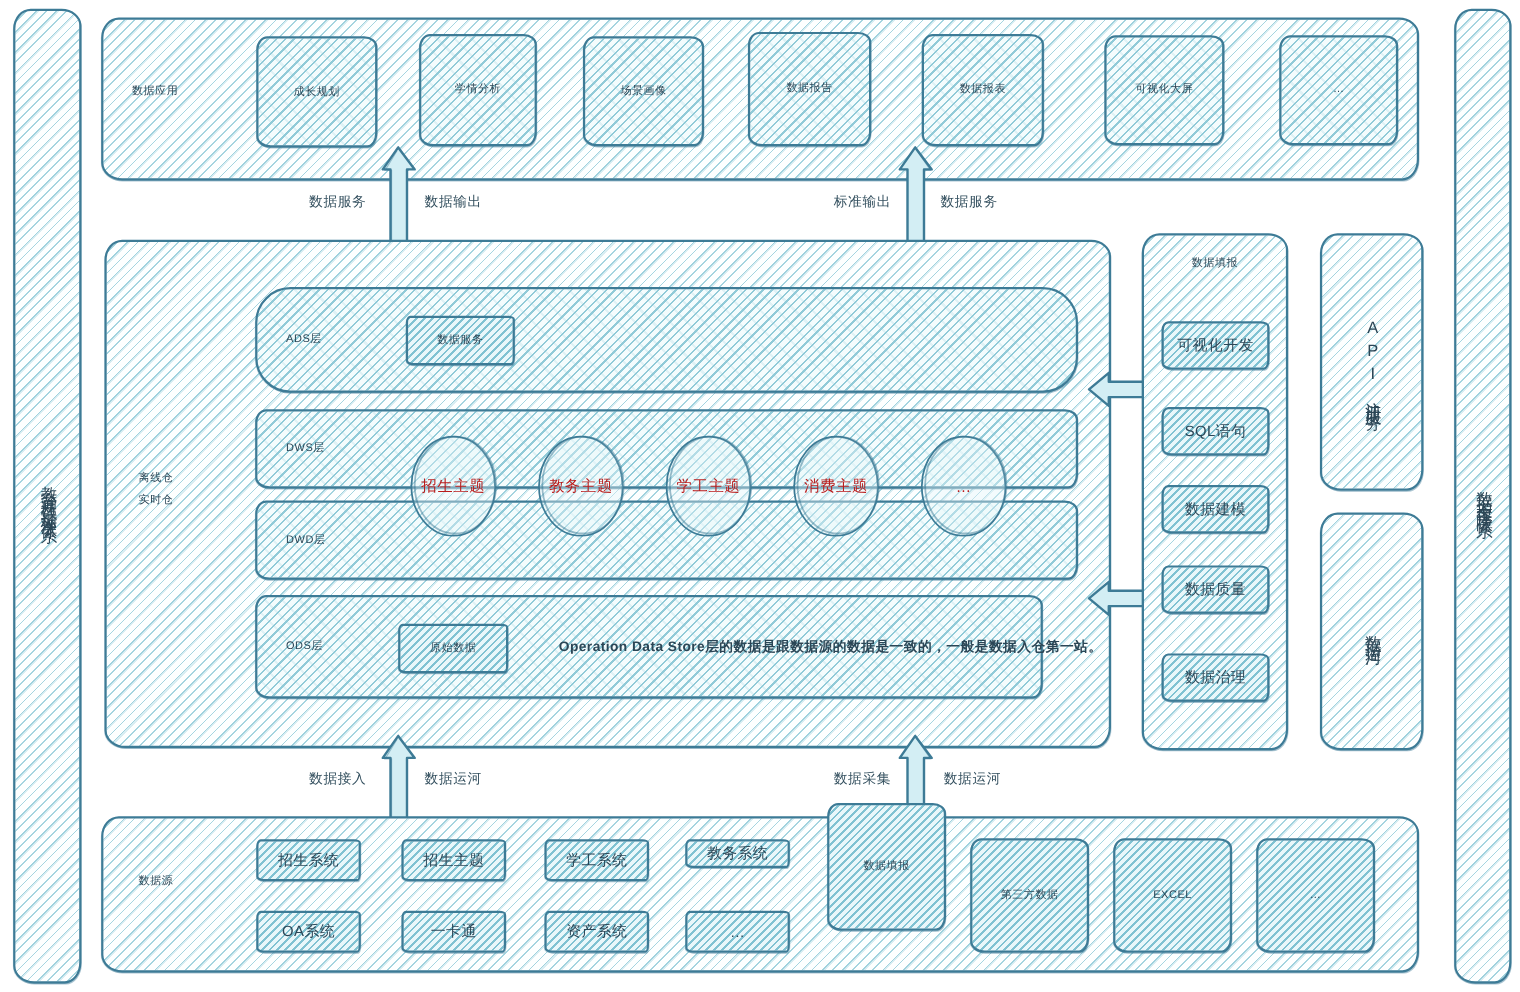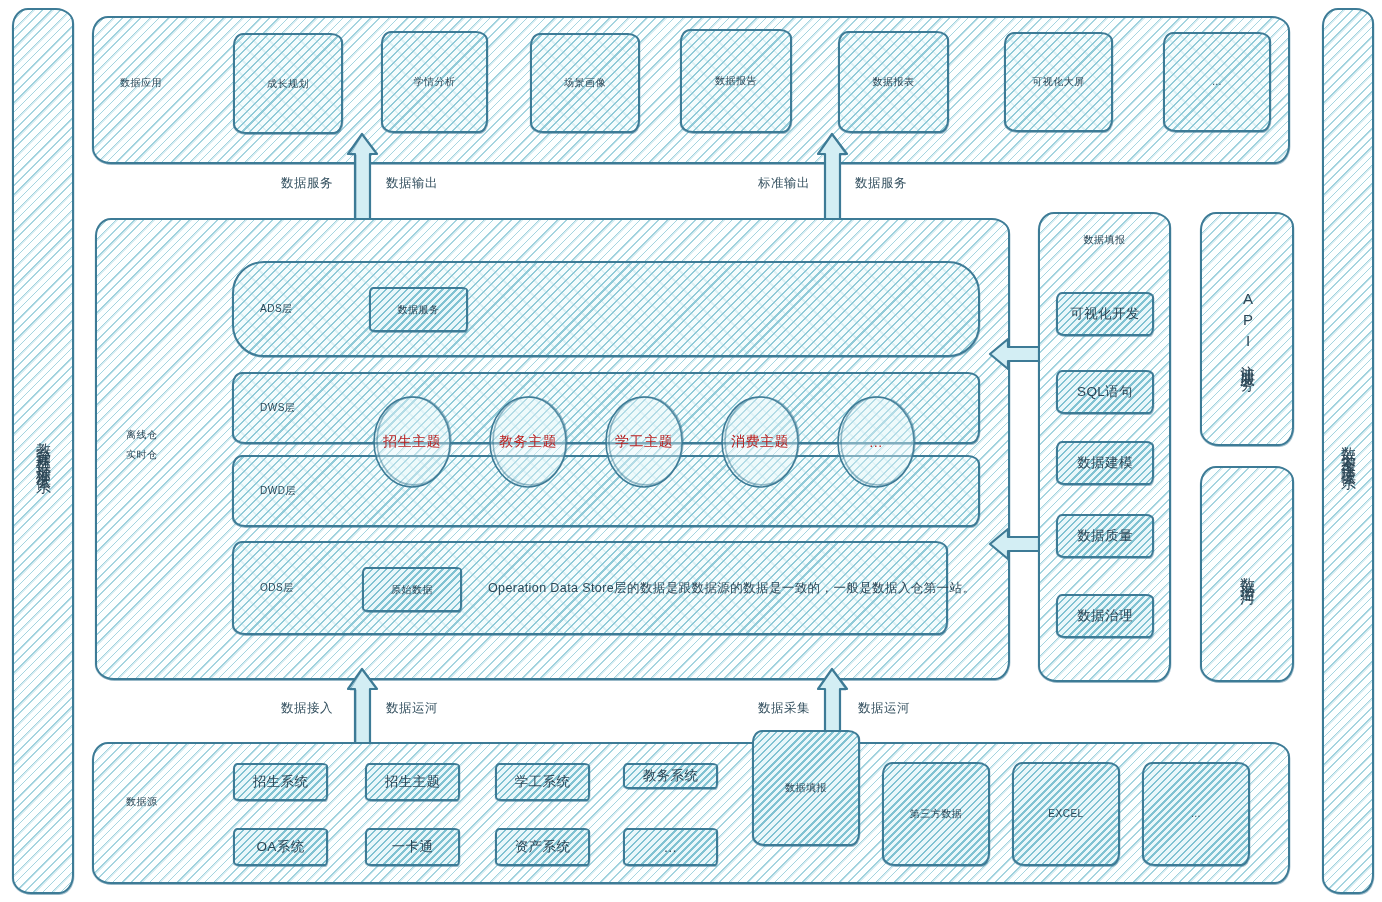--- a/index.html
+++ b/index.html
@@ -139,21 +139,21 @@
 </svg>
 <div class="ellipse-txt" style="left:374px;top:427px;width:76px;height:30px;">招生主题</div>
 <div class="ellipse-txt" style="left:490px;top:427px;width:76px;height:30px;">教务主题</div>
 <div class="ellipse-txt" style="left:606px;top:427px;width:76px;height:30px;">学工主题</div>
 <div class="ellipse-txt" style="left:722px;top:427px;width:76px;height:30px;">消费主题</div>
 <div class="ellipse-txt" style="left:838px;top:427px;width:76px;height:30px;">…</div>
 
 <div class="box sketch r-md hatch2" style="left:232px;top:541px;width:716px;height:94px;">
   <div class="lbl" style="position:absolute;left:26px;top:50%;transform:translateY(-50%);">ODS层</div>
   <div class="box sketch r-xs hatch3 ctr lbl" style="left:128px;top:24px;width:100px;height:45px;">原始数据</div>
-  <div class="desc" style="position:absolute;left:254px;top:50%;transform:translateY(-50%);">Operation Data Store层的数据是跟数据源的数据是一致的，一般是数据入仓第一站。</div>
+  <div class="desc" style="position:absolute;left:274px;top:50%;transform:translateY(-50%);font-weight:bold;">Operation Data Store层的数据是跟数据源的数据是一致的，一般是数据入仓第一站。</div>
 </div>
 
 <svg class="arrow" style="left:982px;top:330px;" width="64" height="48" viewBox="0 0 64 48">
   <path d="M8 24 L26 9 L26 17 L58 17 L58 31 L26 31 L26 39 Z" fill="#d3eef4" stroke="#3d7b96" stroke-width="2.2" stroke-linejoin="round"></path>
 </svg>
 <svg class="arrow" style="left:982px;top:520px;" width="64" height="48" viewBox="0 0 64 48">
   <path d="M8 24 L26 9 L26 17 L58 17 L58 31 L26 31 L26 39 Z" fill="#d3eef4" stroke="#3d7b96" stroke-width="2.2" stroke-linejoin="round"></path>
 </svg>
 
 <div class="box sketch r-lg hatch" style="left:1038px;top:212px;width:133px;height:470px;"></div>

